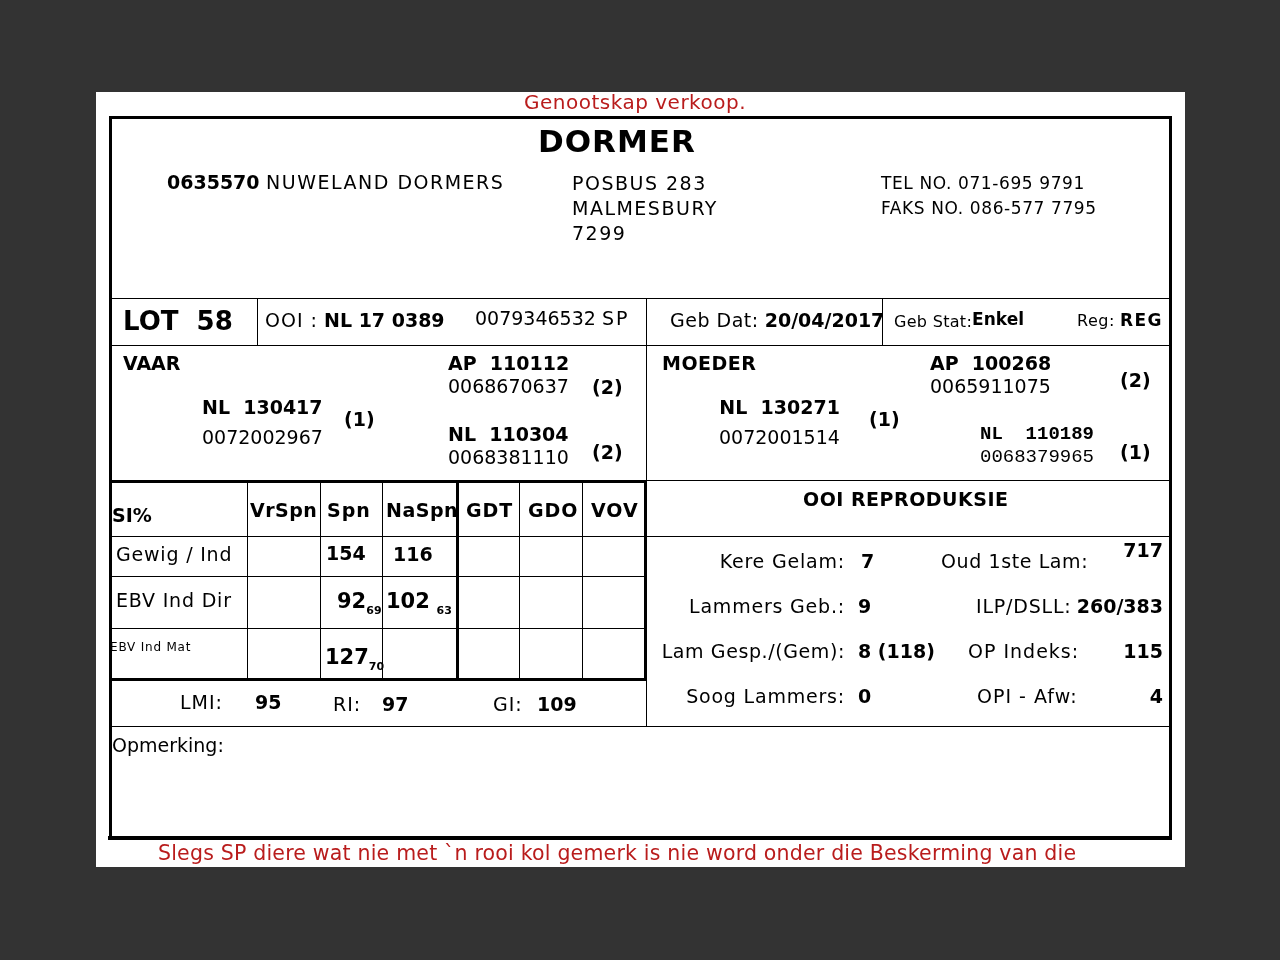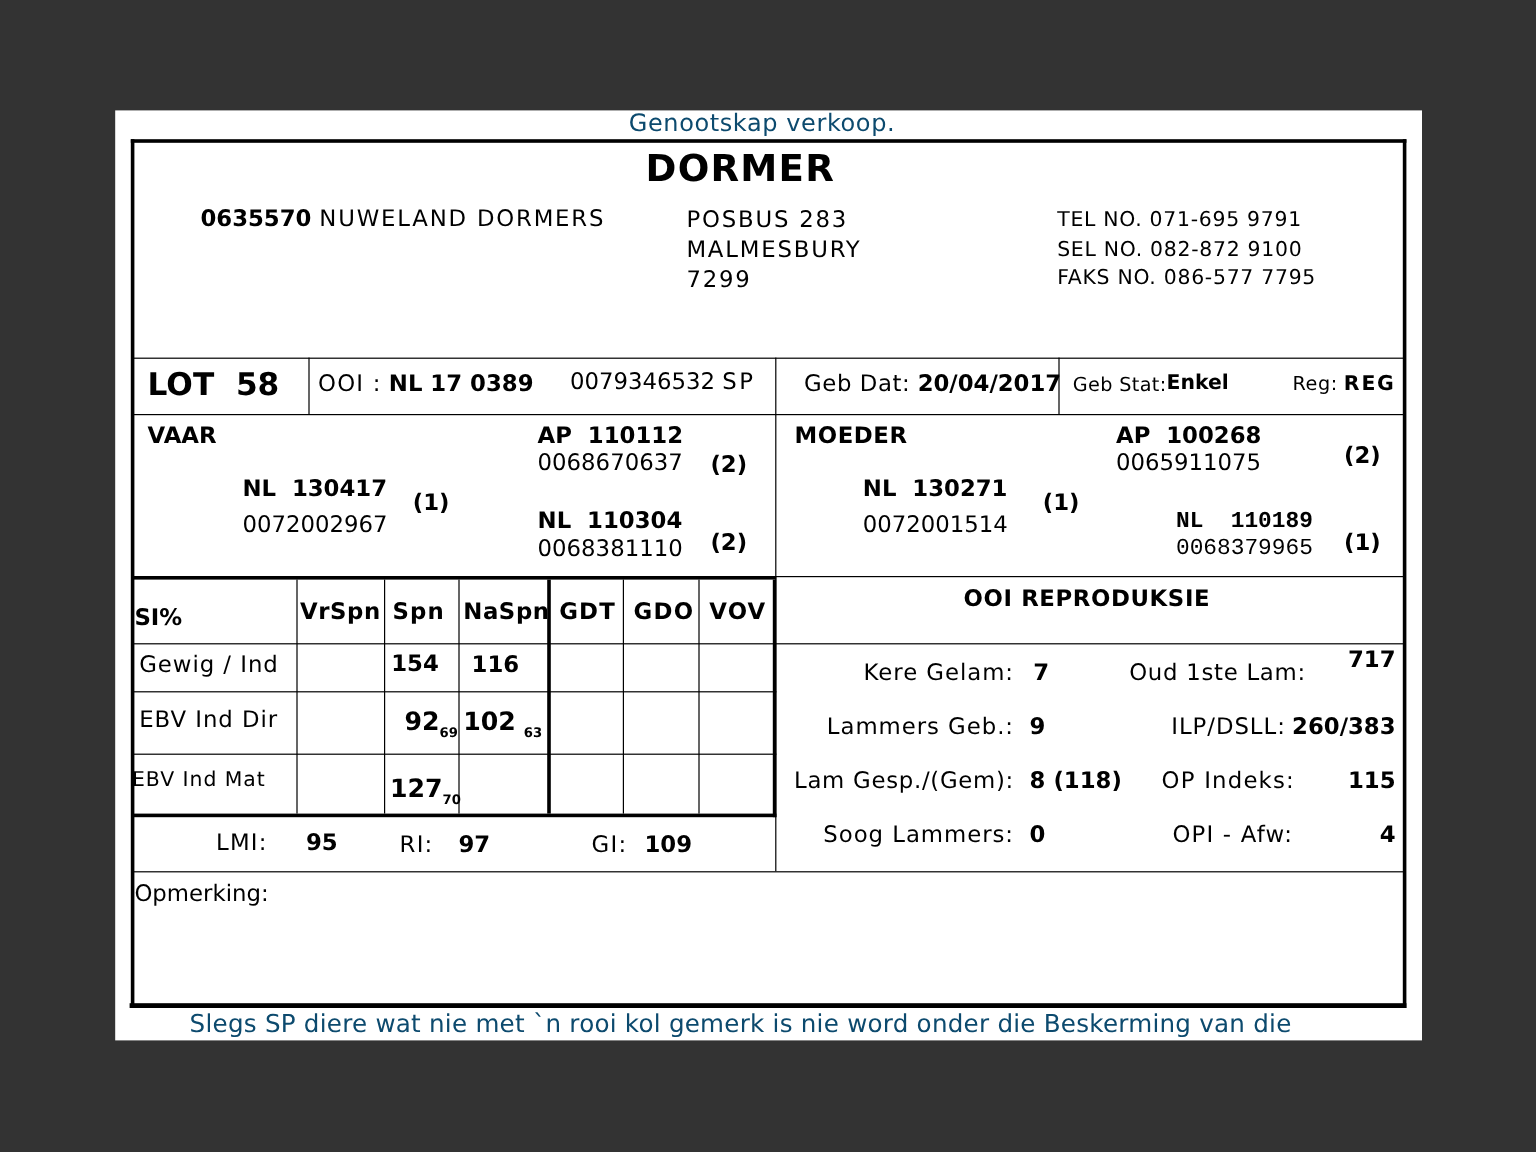--- a/index.html
+++ b/index.html
@@ -2,21 +2,21 @@
 <html><head>
   <meta charset="utf-8">
   <style>
     html, body { margin: 0; padding: 0; }
     body {
       width: 1280px; height: 960px; background: #333333; position: relative; overflow: hidden;
       font-family: "DejaVu Sans", sans-serif; color: #000;
     }
     .page { position: absolute; left: 96px; top: 92px; width: 1089px; height: 775px; background: #ffffff; overflow: hidden; }
     .abs { position: absolute; white-space: nowrap; }
-    .red { color: #0c4a6e; }
+    .red { color: #b91c1c; }
     .b { font-weight: bold; }
     .cond { letter-spacing: 0.5px; }
     .hl { position: absolute; background: #000; height: 1px; }
     .vl { position: absolute; background: #000; width: 1px; }
     .thick-h { height: 3px; }
     .thick-v { width: 3px; }
     .sub { font-size: 11px; font-weight: bold; position: relative; top: 6px; }
   </style>
 </head>
 <body>
@@ -36,21 +36,20 @@
     <span class="b" style="letter-spacing:0;">0635570</span>
     <span style="letter-spacing:1.5px;">NUWELAND DORMERS</span>
   </div>
   <div class="abs" style="left:476px; top:79px; font-size:19px; letter-spacing:1.5px; line-height:25px;">
     <div>POSBUS 283</div>
     <div>MALMESBURY</div>
     <div>7299</div>
   </div>
   <div class="abs" style="left:785px; top:79px; font-size:17px; letter-spacing:0.6px; line-height:24.5px;">
     <div>TEL NO. 071-695 9791</div>
-    <div>SEL NO. 082-872 9100</div>
     <div>FAKS NO. 086-577 7795</div>
   </div>
 
   <div class="hl" style="left:14px; top:206px; width:1060px;"></div>
   <div class="hl" style="left:14px; top:253px; width:1060px;"></div>
   <div class="vl" style="left:161px; top:206px; height:47px;"></div>
   <div class="vl" style="left:550px; top:206px; height:428px;"></div>
   <div class="vl" style="left:786px; top:206px; height:47px;"></div>
 
   <div class="abs b" style="left:27px; top:214px; font-size:26px;">
@@ -89,21 +88,21 @@
   </div>
   <div class="abs b" style="left:496px; top:284px; font-size:19px;">(2)</div>
   <div class="abs" style="left:352px; top:331px; font-size:19px; line-height:23px;">
     <div class="b" style="white-space:pre;">NL  110304</div>
     <div>0068381110</div>
   </div>
   <div class="abs b" style="left:496px; top:349px; font-size:19px;">(2)</div>
 
   <div class="abs b" style="left:566px; top:260px; font-size:19px; letter-spacing:0.5px;">MOEDER</div>
   <div class="abs" style="left:623px; top:300px; font-size:19px; line-height:30px;">
-    <div class="b" style="white-space:pre;">NL  130271</div>
+    <div class="b" style="white-space:pre;text-align:right;">NL  130271</div>
     <div>0072001514</div>
   </div>
   <div class="abs b" style="left:773px; top:316px; font-size:19px;">(1)</div>
   <div class="abs" style="left:834px; top:260px; font-size:19px; line-height:23px;">
     <div class="b" style="white-space:pre;">AP  100268</div>
     <div>0065911075</div>
   </div>
   <div class="abs b" style="left:1024px; top:277px; font-size:19px;">(2)</div>
   <div class="abs" style="left:884px; top:331px; font-size:19px; line-height:23px;font-family:Liberation Mono, monospace;">
     <div class="b" style="white-space:pre;">NL  110189</div>
@@ -140,21 +139,21 @@
   <div class="abs b" style="left:297px; top:451px; font-size:19px;">116</div>
 
   <div class="abs" style="left:20px; top:497px; font-size:19px; letter-spacing:0.8px;">EBV Ind Dir</div>
   <div class="abs" style="left:241px; top:497px; font-size:21px;">
     <span class="b">92</span><span class="sub">69</span>
   </div>
   <div class="abs" style="left:290px; top:497px; font-size:21px;">
     <span class="b">102</span>&nbsp;<span class="sub">63</span>
   </div>
 
-  <div class="abs" style="left:14px; top:548px; font-size:17px; letter-spacing:0.8px;">EBV Ind Mat</div>
+  <div class="abs" style="left:14px; top:548px; font-size:12px; letter-spacing:0.8px;">EBV Ind Mat</div>
   <div class="abs" style="left:229px; top:553px; font-size:21px;">
     <span class="b">127</span><span class="sub">70</span>
   </div>
 
   <div class="abs" style="left:84px; top:599px; font-size:19px; letter-spacing:1px;">LMI:</div>
   <div class="abs b" style="left:159px; top:599px; font-size:19px;">95</div>
   <div class="abs" style="left:237px; top:601px; font-size:19px; letter-spacing:1px;">RI:</div>
   <div class="abs b" style="left:286px; top:601px; font-size:19px;">97</div>
   <div class="abs" style="left:397px; top:601px; font-size:19px; letter-spacing:1px;">GI:</div>
   <div class="abs b" style="left:441px; top:601px; font-size:19px;">109</div>

